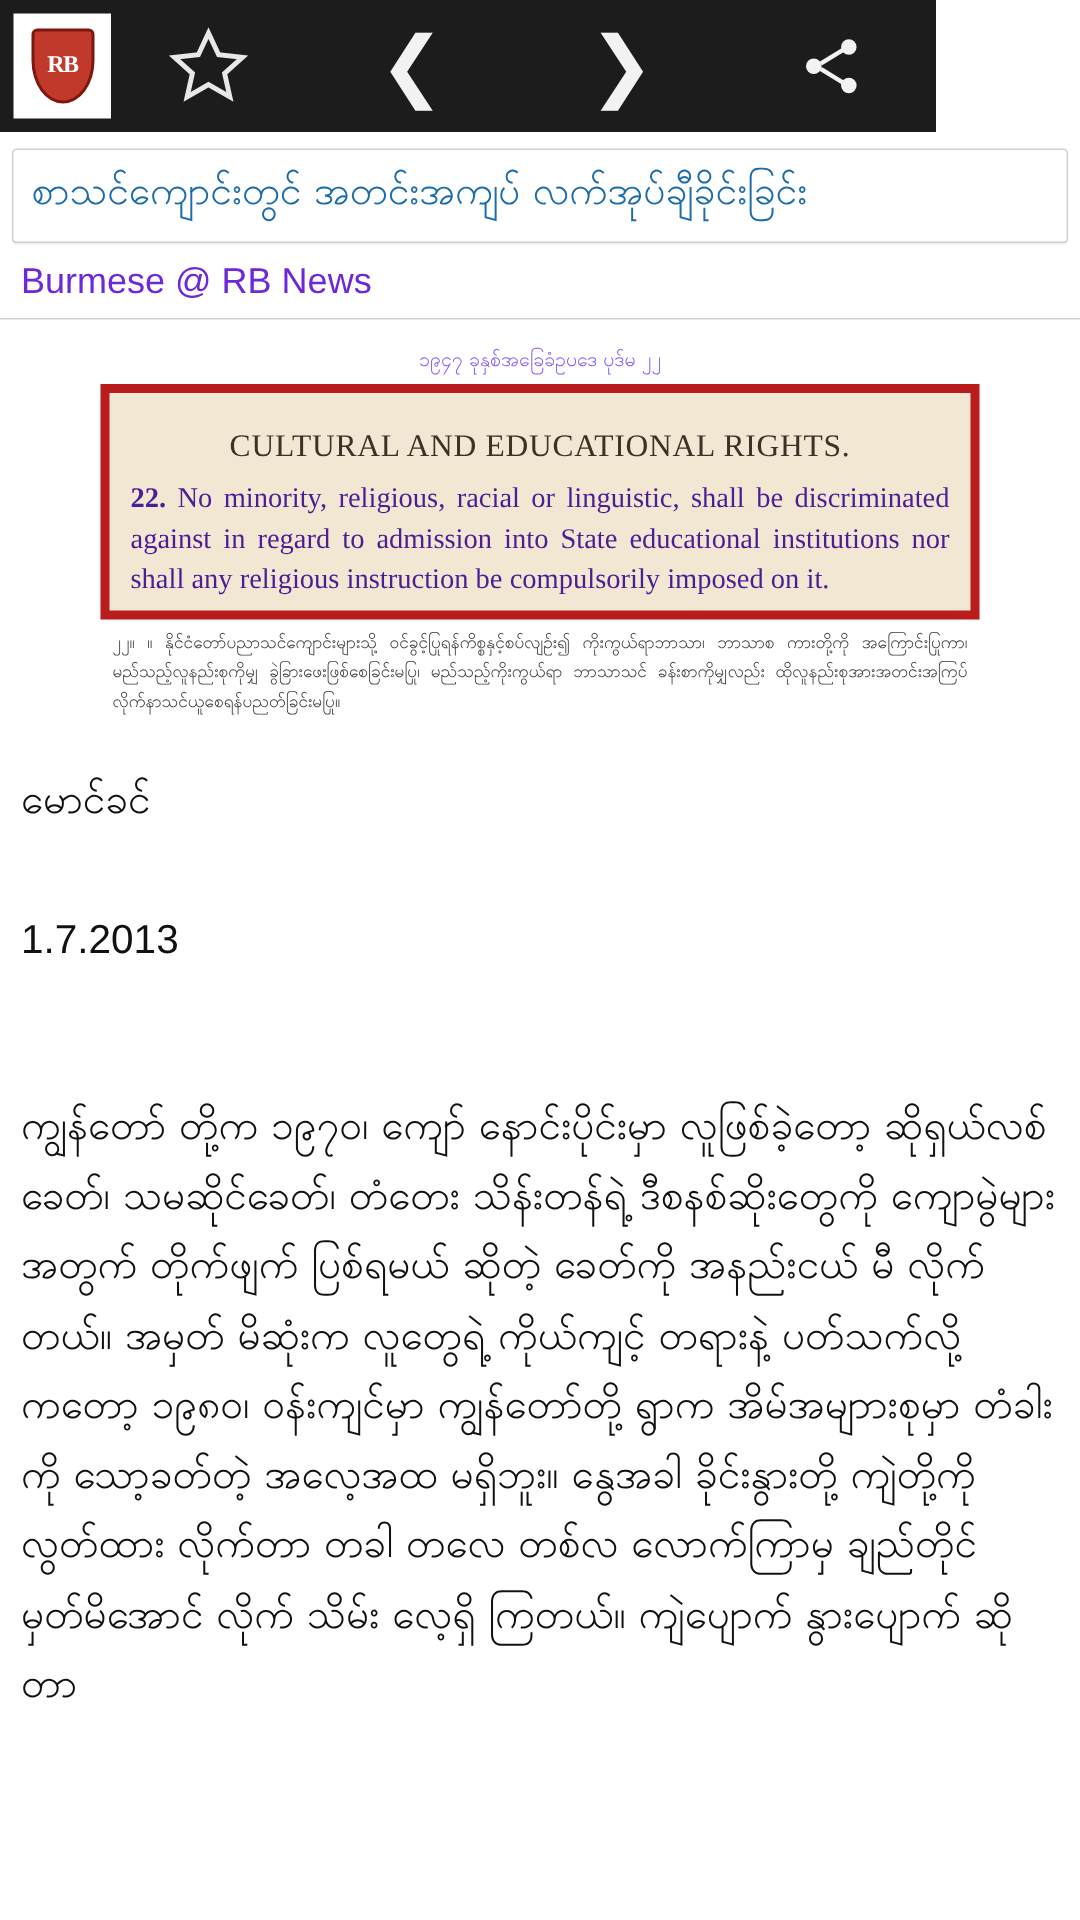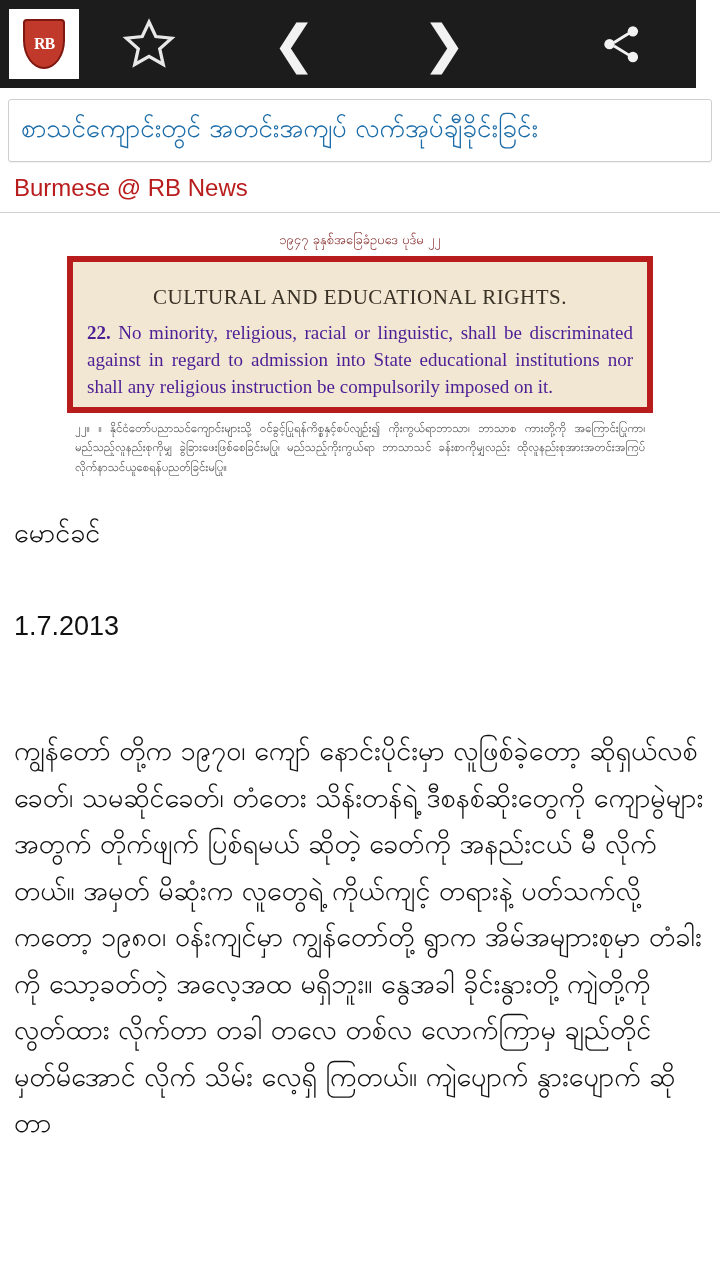--- a/index.html
+++ b/index.html
@@ -7,21 +7,21 @@
     margin: 0; padding: 0;
     width: 720px; height: 1280px;
     background: #ffffff;
     font-family: "Liberation Sans", sans-serif;
     overflow: hidden;
   }
 
   
   .toolbar {
     position: relative;
-    width: 696px; height: 88px;
+    width: 624px; height: 88px;
     background: #1c1c1c;
     display: flex;
     align-items: center;
   }
   .app-icon-wrap {
     width: 70px; height: 70px;
     margin-left: 9px;
     background: #ffffff;
     display: flex; align-items: center; justify-content: center;
     position: relative;
@@ -79,36 +79,36 @@
 
   
   .byline {
     margin: 12px 0 0 0;
     padding: 0 14px 10px 14px;
     border-bottom: 1px solid #d0d0d0;
     display: flex;
     align-items: baseline;
   }
   .byline-source {
-    color: #b91c1c;
+    color: #6d28d9;
     font-size: 24px;
   }
   .byline-date {
     margin-left: auto;
     color: #8a8a8a;
     font-size: 23px;
   }
 
   
   .article { padding: 0 12px; }
 
   .fig-caption {
     text-align: center;
     font-size: 13px;
-    color: #7f1d1d;
+    color: #8b5cf6;
     margin: 18px 0 6px 0;
     font-family: "DejaVu Sans", sans-serif;
   }
   .scan {
     margin: 0 auto;
     width: 586px;
     background: #f1e7d2;
     border: 6px solid #b91c1c;
     padding: 23px 14px 6px 14px;
   }

